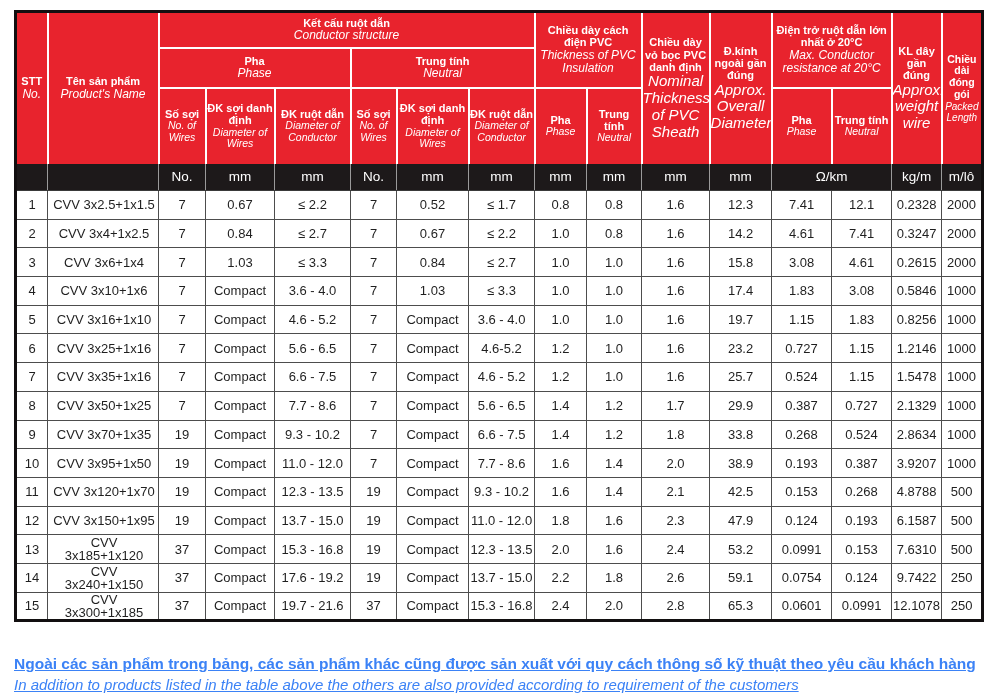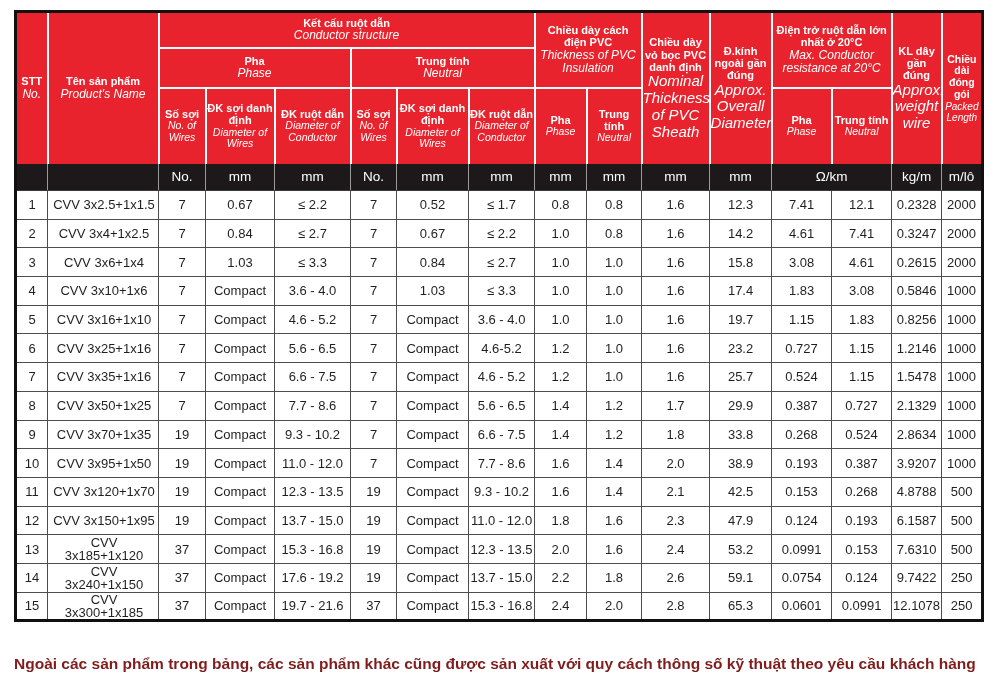--- a/index.html
+++ b/index.html
@@ -32,21 +32,21 @@
     border-top: none; border-bottom: 1px solid #3a3a3a;
   }
   
   tbody.data td {
     background: #ffffff; color: #1f1f1f; text-align: center; vertical-align: middle;
     font-size: 13px; height: 28.7px; padding: 0 1px;
     border: 1px solid #4d4d4d; line-height: 1;
   }
   tbody.data td.name { text-align: center; padding-left: 3px; margin-left: 18px; }
   .row1 { height: 36px; } .row2 { height: 40px; } .row3 { height: 76px; }
-  .footer { position: absolute; left: 14px; top: 655px; width: 966px; color: #7f1d1d; }
+  .footer { position: absolute; left: 14px; top: 655px; width: 966px; color: #3b82f6; text-decoration: underline; }
   .footer .fvi { font-weight: bold; font-size: 15.5px; margin-bottom: 3px; }
   .footer .fen { font-style: italic; font-size: 15px; }
 </style>
 </head>
 <body>
 
 <div class="page">
 
   <table class="spec">
     <colgroup>
@@ -445,15 +445,16 @@
           <td>0.0601</td>
           <td>0.0991</td>
           <td>12.1078</td>
           <td>250</td>
         </tr>
       </tbody>
   </table>
 
   <div class="footer">
     <div class="fvi">Ngoài các sản phẩm trong bảng, các sản phẩm khác cũng được sản xuất với quy cách thông số kỹ thuật  theo yêu cầu khách hàng</div>
+    <div class="fen">In addition to products listed in the table above the others are also provided according to requirement of the customers</div>
   </div>
 
 </div>
 
 </body></html>

